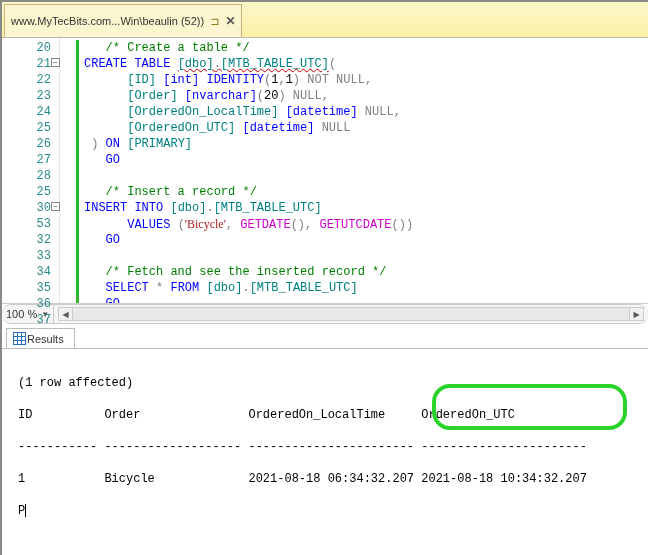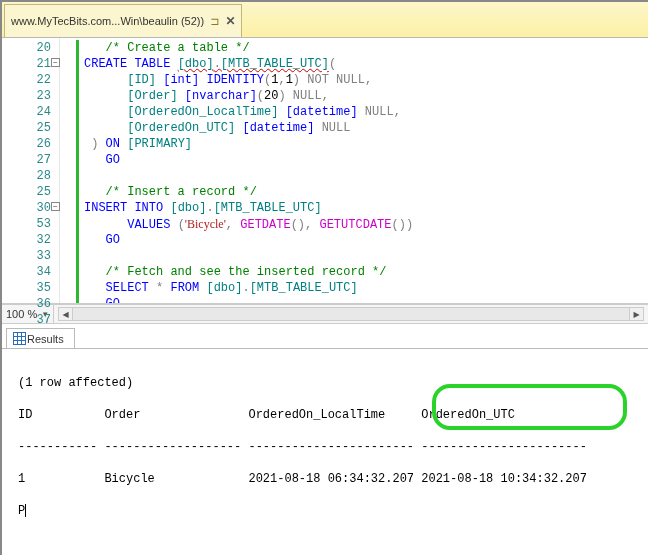--- a/index.html
+++ b/index.html
@@ -96,20 +96,21 @@
   .zoom-bar {
     height: 20px;
     display: flex;
     align-items: center;
     border-top: 1px solid #ccc;
     border-bottom: 1px solid #ccc;
     background: #f5f5f5;
     font-family: "Segoe UI", Tahoma, sans-serif;
     font-size: 11px;
     color: #333;
+    border-radius: 9px;
   }
   .zoom-box {
     display: flex;
     align-items: center;
     padding: 0 4px;
     gap: 4px;
     border-right: 1px solid #ccc;
     height: 100%;
     cursor: pointer;
   }

